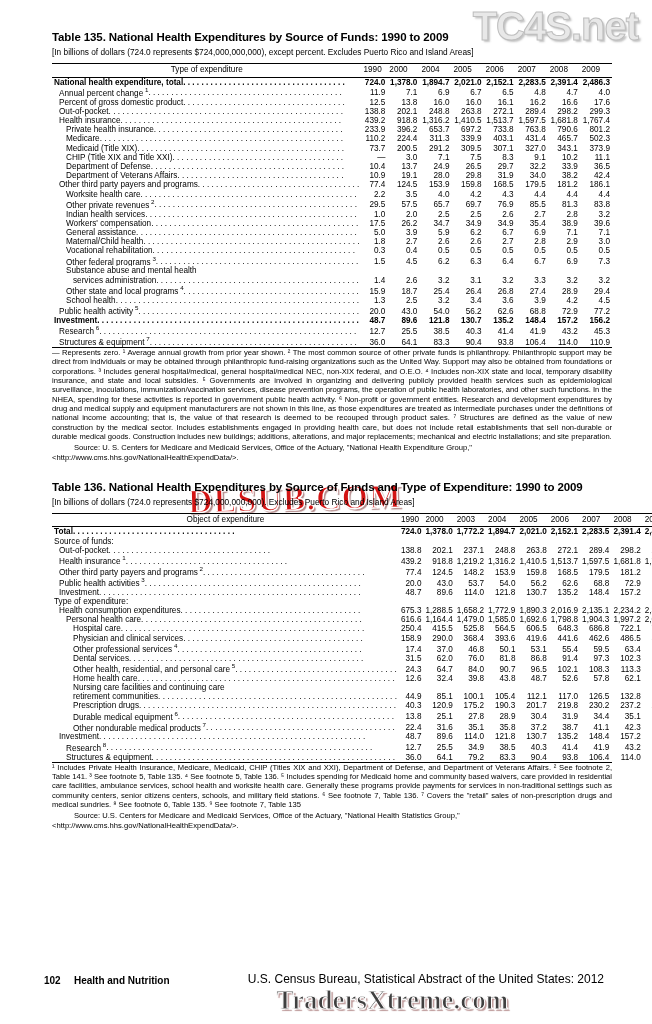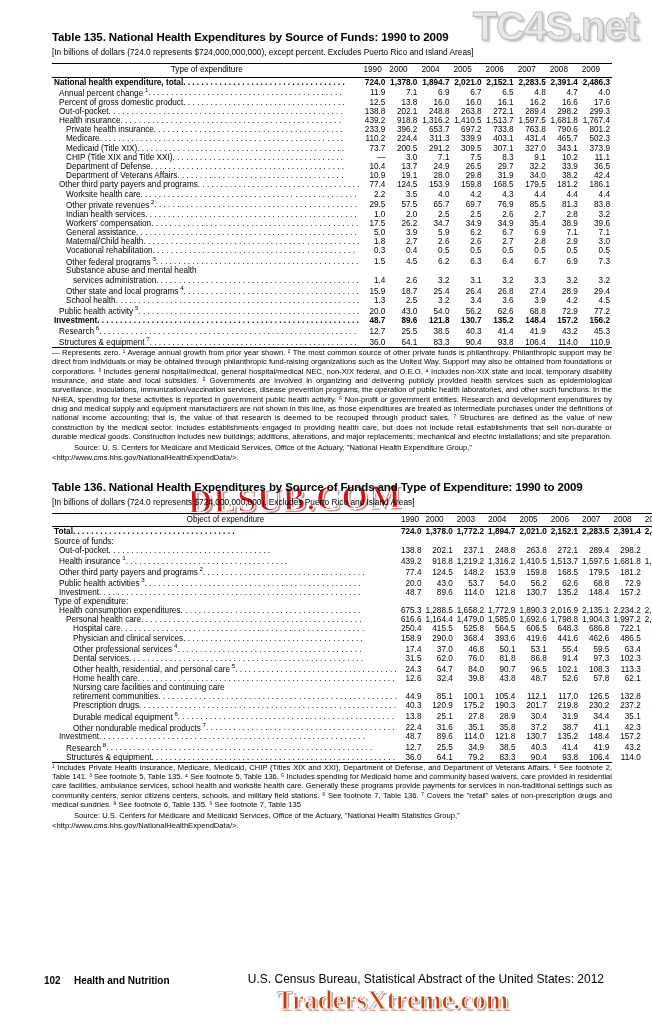--- a/index.html
+++ b/index.html
@@ -131,21 +131,21 @@
     font-family: "Liberation Serif", serif;
     letter-spacing: 1px;
     -webkit-text-stroke: 1.4px #ffffff;
     text-shadow: 2px 2px 1px rgba(90,0,0,0.45), 0 0 2px #fff;
     transform: rotate(-1.5deg);
   }
   .wm-traders {
     left: 276px;
     bottom: 8px;
     font-size: 27px;
-    color: #c2410c;
+    color: #404040;
     font-family: "Liberation Serif", serif;
     -webkit-text-stroke: 1px #ffffff;
     text-shadow: 2px 2px 1px rgba(90,0,0,0.4);
   }
   .sep-line {
     border-top: 1px solid #000;
     width: 100%;
     margin: 0;
   }
 </style>

